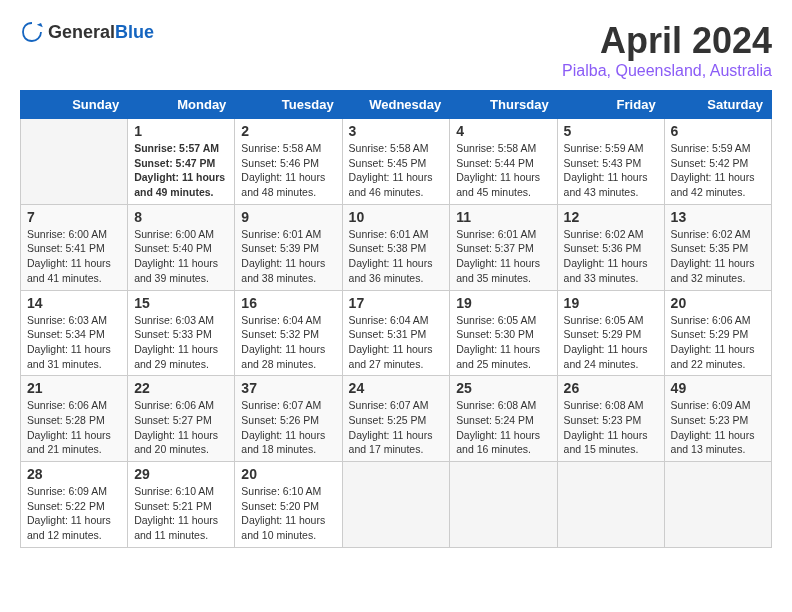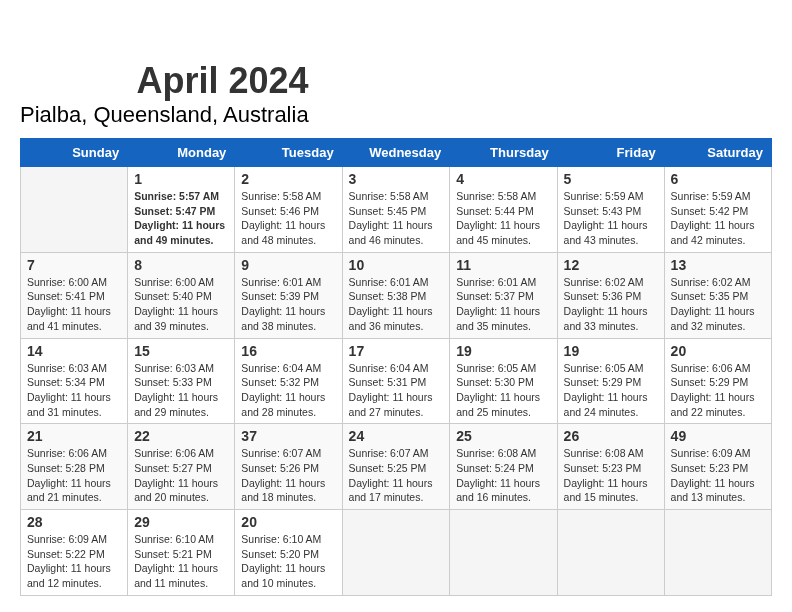--- a/index.html
+++ b/index.html
@@ -25,25 +25,24 @@
       width: 24px;
       height: 24px;
     }
     .title-area {
       text-align: right;
     }
     .month-title {
       font-size: 36px;
       font-weight: bold;
       color: #333;
-      margin-top: 40px;
     }
     .location-title {
-      font-size: 22px;
-      color: #000000;
+      font-size: 16px;
+      color: #8b5cf6;
     }
     .calendar {
       width: 100%;
       border-collapse: collapse;
       font-size: 11px;
     }
     .calendar th {
       background-color: #1565c0;
       color: #fff;
       text-align: right;
@@ -76,20 +75,32 @@
       line-height: 1.4;
     }
     .empty-cell {
       background: #f5f5f5 !important;
     }
   </style>
 </head>
 <body>
 
 <div class="header-area">
+  <div class="logo">
+    <svg class="logo-icon" viewBox="0 0 40 40">
+      <rect x="0" y="0" width="40" height="40" fill="none"></rect>
+      <path d="M20 5 C10 5 5 12 5 20 C5 28 10 35 20 35 C28 35 35 28 35 20" stroke="#1565c0" stroke-width="3" fill="none"></path>
+      <path d="M28 8 L35 5 L38 12" fill="#1565c0"></path>
+    </svg>
+    <div>
+      <div>
+        <span style="font-size:18px;font-weight:bold;color:#333;">General</span><span style="font-size:18px;font-weight:bold;color:#1565c0;">Blue</span>
+      </div>
+    </div>
+  </div>
   <div class="title-area">
     <div class="month-title">April 2024</div>
     <div class="location-title">Pialba, Queensland, Australia</div>
   </div>
 </div>
 
 <table class="calendar">
   <thead>
     <tr>
     <th>Sunday</th>

